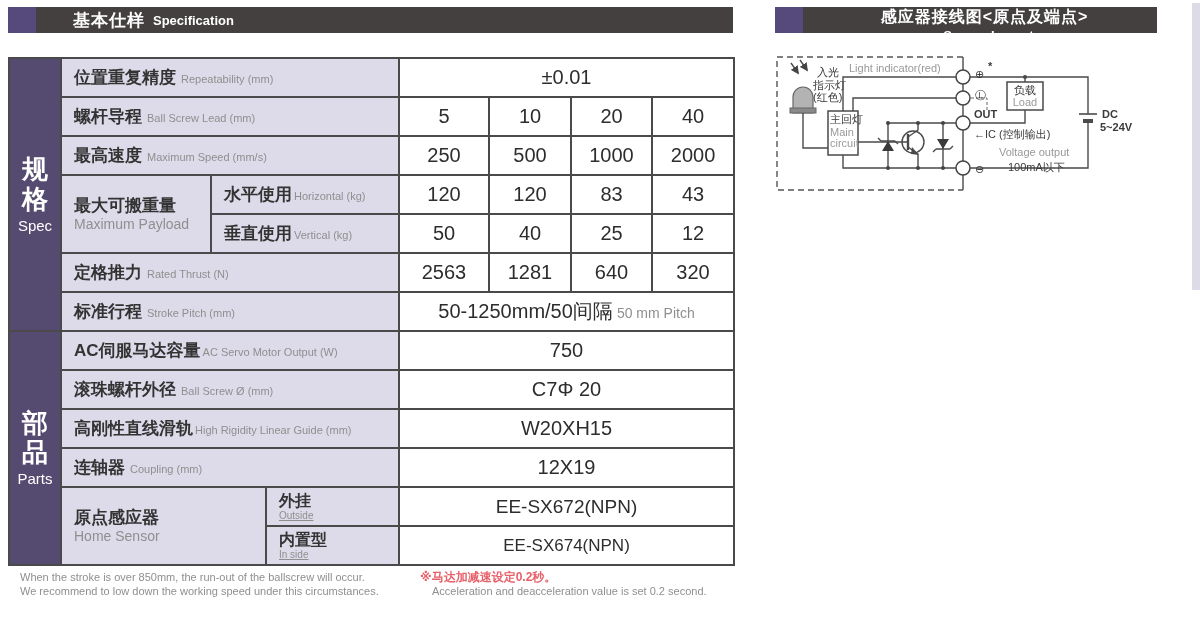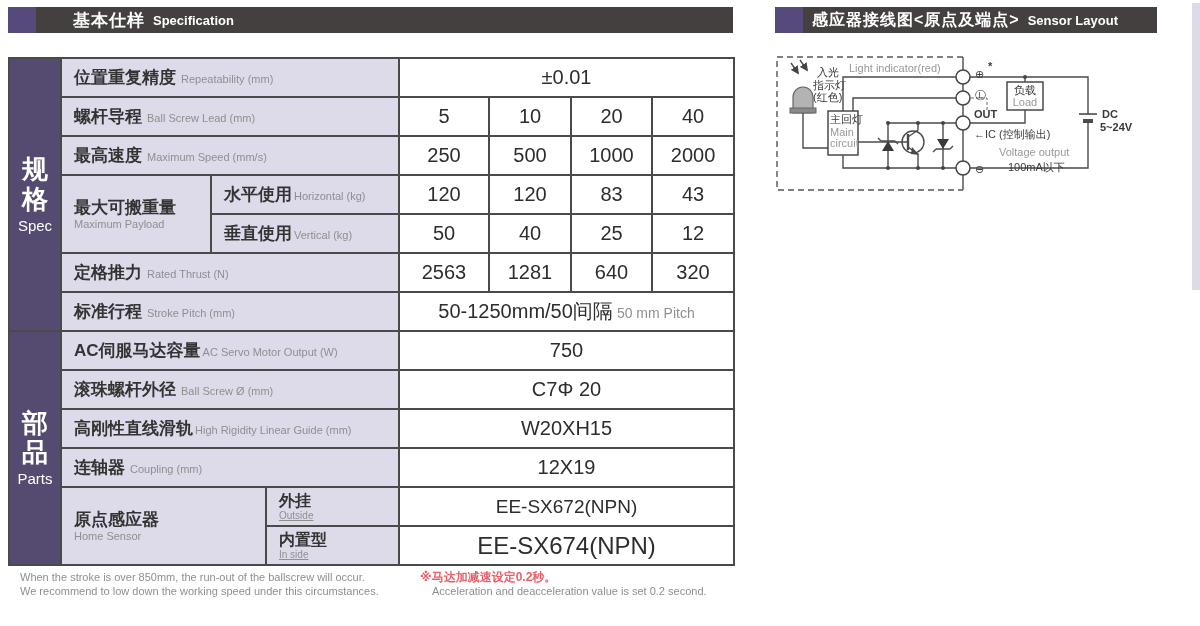--- a/index.html
+++ b/index.html
@@ -19,21 +19,21 @@
   table.spec tr { height:39px; }
   td.side { background:#554a70; color:#fff; text-align:center; vertical-align:middle; }
   td.side-spec { border-bottom:3px solid #ffffff; }
   td.side-parts { border-top:3px solid #ffffff; }
   .side-zh { font-size:26px; font-weight:700; line-height:1.12; }
   .side-en { font-size:15px; font-weight:400; margin-top:3px; }
   td.lbl { background:#dddbe9; vertical-align:middle; padding:2px 13px 2px 12px; white-space:nowrap; }
   .zh { font-size:17px; color:#333333; font-weight:600; }
   .en { font-size:11px; color:#8f8f8f; font-weight:400; margin-left:5px; }
   td.lbl .stack-zh { display:block; font-size:17px; color:#333; font-weight:600; line-height:1.15; }
-  td.lbl .stack-en { display:block; font-size:11px; color:#8f8f8f; line-height:1.1; margin-top:1px; }
+  td.lbl .stack-en { display:block; font-size:14px; color:#8f8f8f; line-height:1.1; margin-top:1px; }
   td.lbl.sub .stack-zh { font-size:16px; }
   td.lbl.sub .stack-en { font-size:10px; margin-top:0;text-decoration:underline; }
   td.val { background:#ffffff; text-align:center; vertical-align:middle; font-size:20px; color:#2d2d2d; font-weight:500; }
   td.val .val-sub { font-size:14px; color:#8f8f8f; font-weight:400; margin-left:4px; }
 
   
   .footnotes { position:absolute; left:8px; top:570px; width:980px; }
   .fn-left { position:absolute; left:0; top:0; }
   .fn-right { position:absolute; left:412px; top:0; }
   .fn-zh { font-size:12px; font-weight:700; color:#e8606a; line-height:14px; }
@@ -59,21 +59,21 @@
 
 <div id="page">
 
   <div class="accent-square" style="left:8px; top:7px;"></div>
   <div class="hdr-bar" style="left:36px; top:7px; width:697px;padding-left:37px;">
     <span class="hdr-zh">基本仕样</span>
     <span class="hdr-en">Specification</span>
   </div>
 
   <div class="accent-square" style="left:775px; top:7px;"></div>
-  <div class="hdr-bar" style="left:803px; top:7px; width:354px;">
+  <div class="hdr-bar" style="left:803px; top:7px; width:354px;flex-direction:column;">
     <span class="hdr-zh" style="font-size:16px;">感应器接线图&lt;原点及端点&gt;</span>
     <span class="hdr-en">Sensor Layout</span>
   </div>
 
   <table class="spec">
     <colgroup>
       <col style="width:52px">
         <col style="width:150px">
         <col style="width:55px">
         <col style="width:133px">
@@ -189,21 +189,21 @@
         <span class="stack-zh">外挂</span>
         <span class="stack-en">Outside</span>
       </td>
       <td class="val" colspan="4" style="font-size:19px;">EE-SX672(NPN)</td>
     </tr>
     <tr>
       <td class="lbl sub">
         <span class="stack-zh">内置型</span>
         <span class="stack-en">In side</span>
       </td>
-      <td class="val" colspan="4" style="font-size:24px;">EE-SX674(NPN)</td>
+      <td class="val" colspan="4" style="font-size:17px;">EE-SX674(NPN)</td>
     </tr>
   </tbody>
     </table>
 
   <div class="diagram">
     <svg width="420" height="160" viewBox="0 0 420 160">
       <defs>
         <marker id="arr" viewBox="0 0 10 10" refX="8" refY="5" markerWidth="6" markerHeight="6" orient="auto-start-reverse">
           <path d="M0,0 L10,5 L0,10 z" fill="#444"></path>
         </marker>

